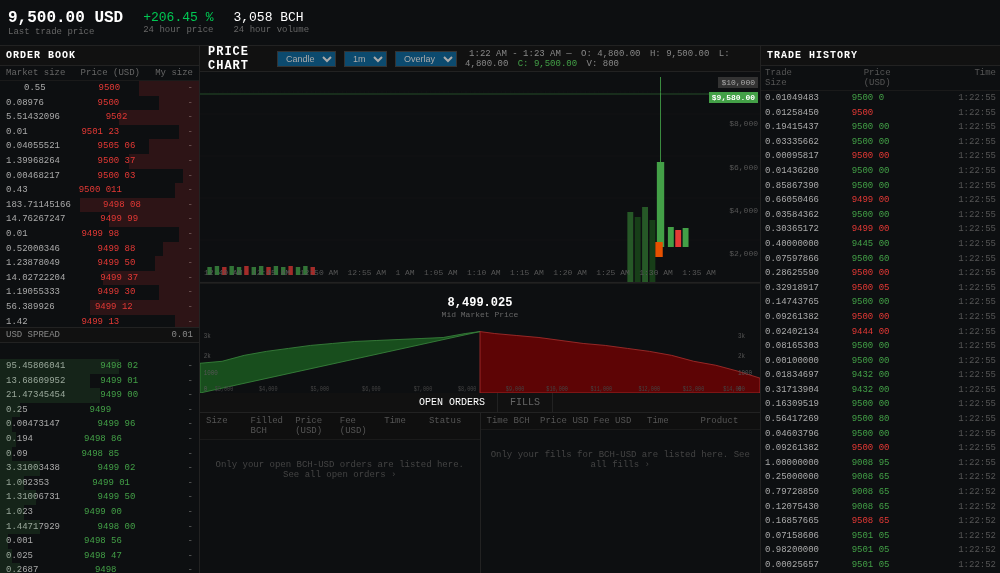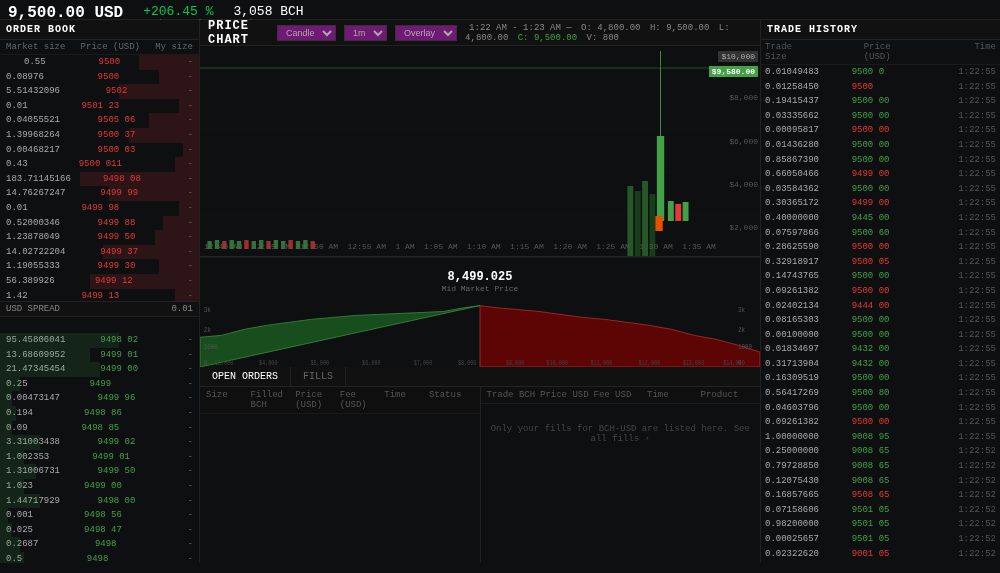--- a/index.html
+++ b/index.html
@@ -7,24 +7,25 @@
       background: #0d0f11;
       color: #c0c0c0;
       font-family: 'Courier New', monospace;
       font-size: 10px;
       width: 1000px;
       height: 573px;
       overflow: hidden;
     }
     .top-bar {
       display: flex;
+      align-items: center;
       padding: 4px 8px;
       background: #0d0f11;
       border-bottom: 1px solid #222;
-      height: 20px;
+      height: 46px;
       gap: 20px;
     }
     .price-main {
       font-size: 16px;
       font-weight: bold;
       color: #fff;
     }
     .price-change {
       font-size: 13px;
       color: #00c853;
@@ -116,21 +117,21 @@
       gap: 8px;
       height: 26px;
     }
     .chart-title {
       font-size: 12px;
       font-weight: bold;
       color: #fff;
       letter-spacing: 1px;
     }
     .chart-control {
-      background: #701a75;
+      background: #0c4a6e;
       border: 1px solid #333;
       color: #aaa;
       font-size: 9px;
       padding: 1px 4px;
       cursor: pointer;
     }
     .chart-ohlc {
       font-size: 9px;
       color: #888;
       margin-left: auto;
@@ -183,20 +184,21 @@
       flex: 1;
       background: #0d0f11;
       overflow: hidden;
       display: flex;
       flex-direction: column;
     }
     .lower-header {
       display: flex;
       background: #111;
       border-bottom: 1px solid #222;
+      justify-content: center;
     }
     .lower-tab {
       padding: 4px 12px;
       font-size: 10px;
       color: #666;
       border-right: 1px solid #222;
       cursor: pointer;
     }
     .lower-tab.active { color: #fff; }
     .lower-content {
@@ -650,24 +652,25 @@
       <div class="lower-content">
         <div class="orders-section">
           <div class="table-header">
             <span>Size</span>
             <span>Filled BCH</span>
             <span>Price (USD)</span>
             <span>Fee (USD)</span>
             <span>Time</span>
             <span>Status</span>
           </div>
+          <div style="padding: 20px 6px; font-size: 9px; color: #444; text-align: center;">Only your open BCH-USD orders are listed here. See all open orders ›</div>
         </div>
         <div class="fills-section">
           <div class="table-header">
-            <span>Trade BCH</span>
+            <span>Time BCH</span>
             <span>Price USD</span>
             <span>Fee USD</span>
             <span>Time</span>
             <span>Product</span>
           </div>
           <div style="padding: 20px 6px; font-size: 9px; color: #444; text-align: center;">Only your fills for BCH-USD are listed here. See all fills ›</div>
         </div>
       </div>
     </div>
   </div>

